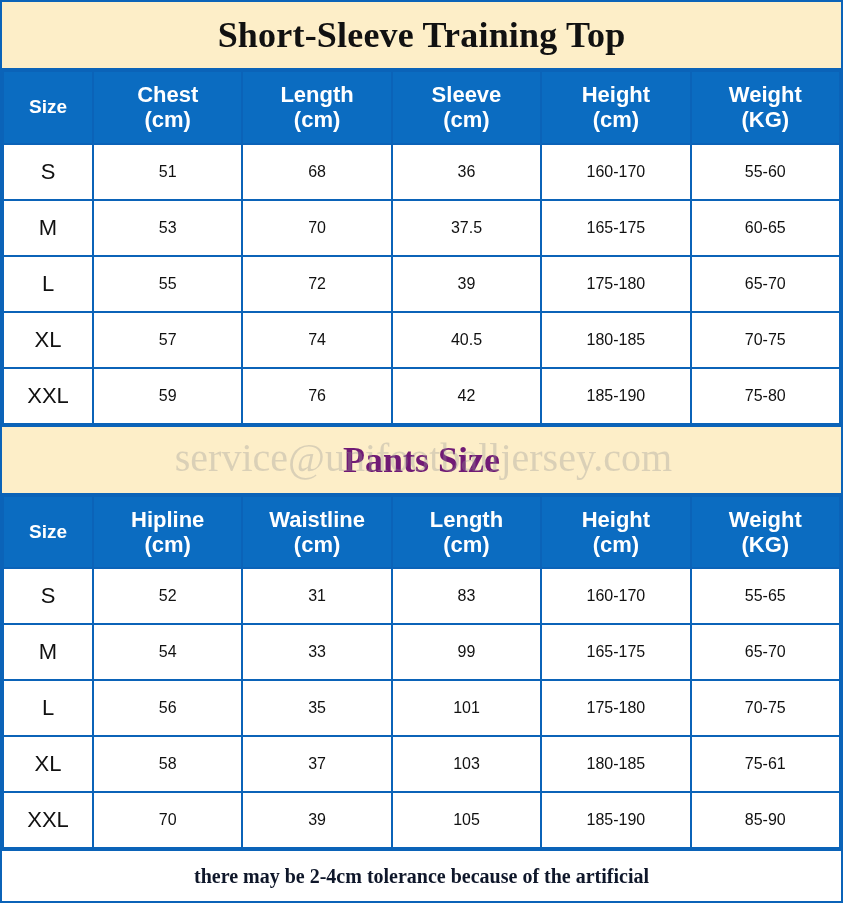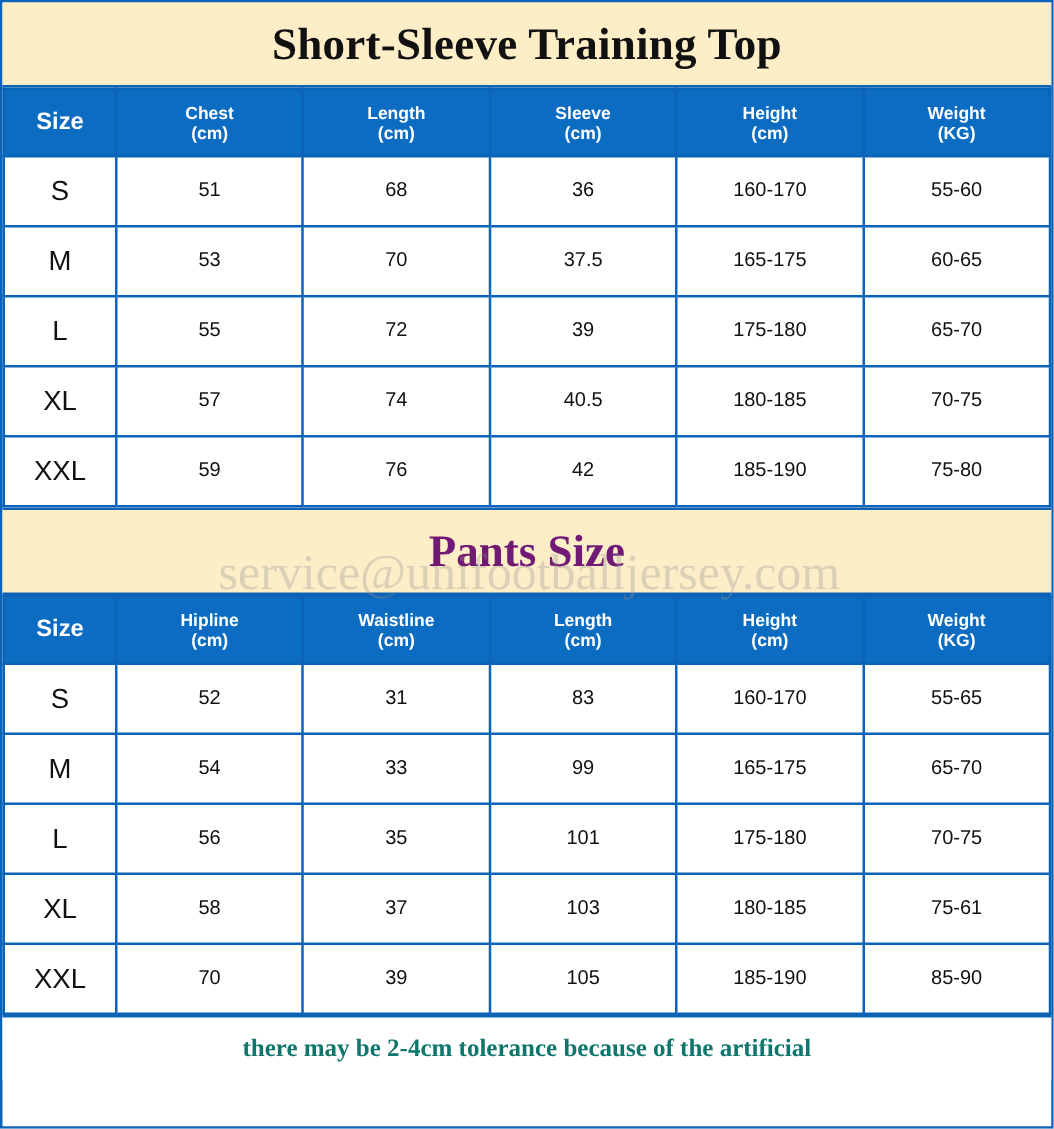--- a/index.html
+++ b/index.html
@@ -52,21 +52,21 @@
     font-family: "Liberation Serif", serif;
   }
   table.size-table {
     width: 100%;
     border-collapse: collapse;
     table-layout: fixed;
   }
   table.size-table th {
     background: #0b6cc1;
     color: #ffffff;
-    font-size: 14px;
+    font-size: 22px;
     font-weight: bold;
     line-height: 1.15;
     padding: 10px 2px;
     border: 2px solid #0b63b8;
     text-align: center;
     vertical-align: middle;
   }
   table.size-table th.col-size {
     width: 84px;
     font-size: 19px;
@@ -86,21 +86,21 @@
   }
   .footer-note {
     height: 50px;
     display: flex;
     align-items: center;
     justify-content: center;
     background: #ffffff;
     border-top: 2px solid #0b63b8;
   }
   .footer-note .note-text {
-    color: #0f766e;
+    color: #0f172a;
     font-size: 20px;
     font-weight: bold;
     font-family: "Liberation Serif", serif;
   }
   .watermark {
     position: absolute;
     top: 432px;
     left: 0;
     width: 843px;
     text-align: center;

